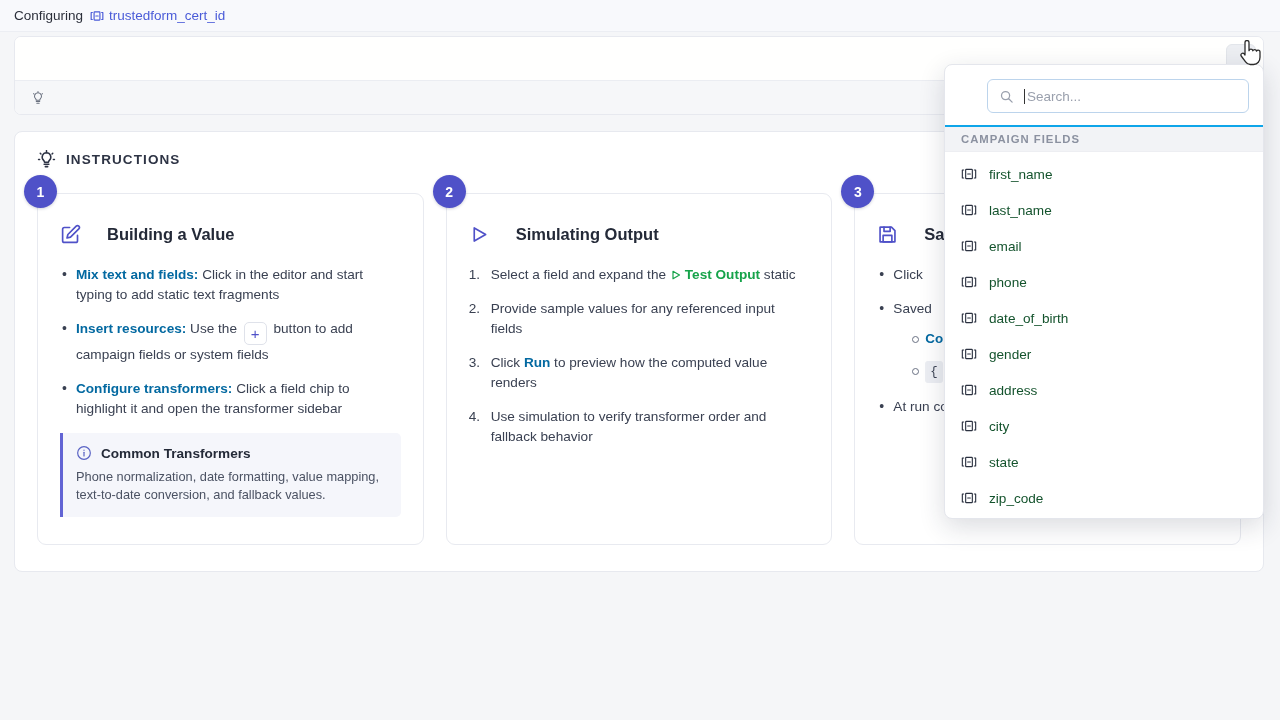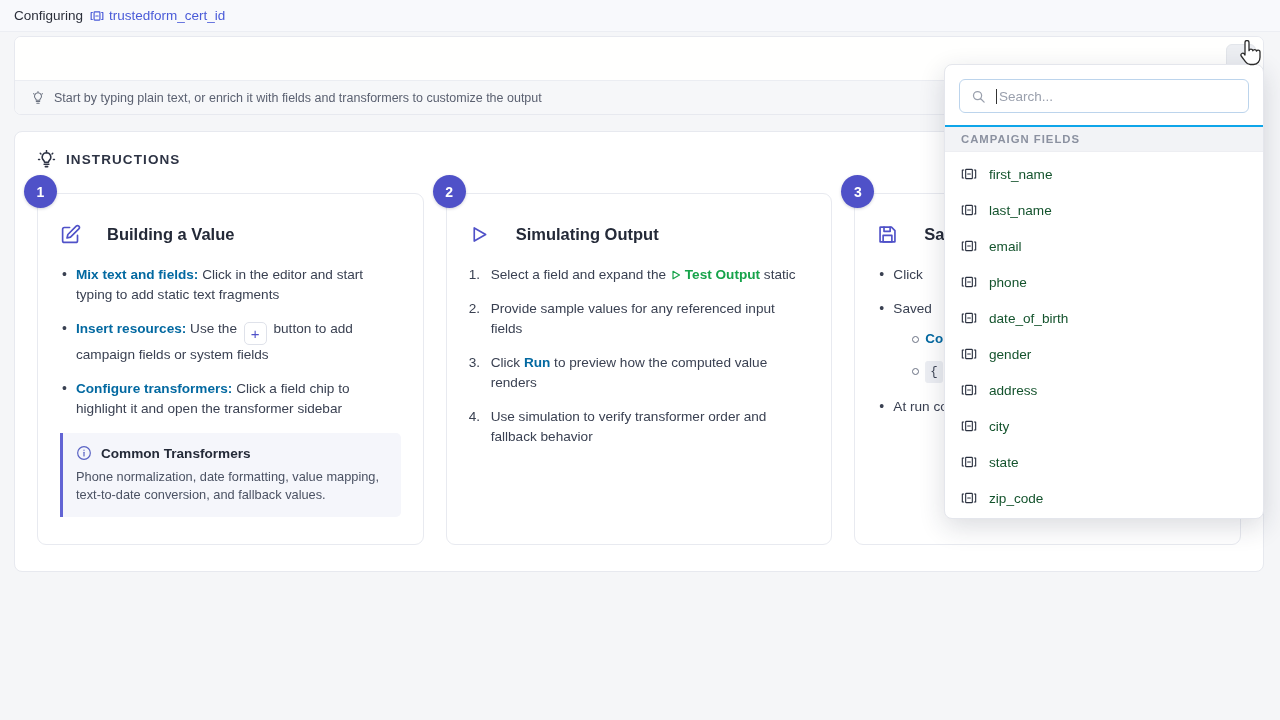--- a/index.html
+++ b/index.html
@@ -136,21 +136,21 @@
   .dropdown {
     position: absolute; left: 944px; top: 64px; width: 320px; height: 455px;
     background: #ffffff; border: 1px solid #e4e6ec; border-radius: 8px;
     box-shadow: 0 8px 26px rgba(30,35,60,.16);
     overflow: hidden;
   }
   .dd-search-wrap { padding: 14px 14px 12px 14px; }
   .dd-search {
     display: flex; align-items: center; gap: 10px;
     height: 34px; padding: 0 11px;
-    border: 1px solid #bcd4ec; border-radius: 6px; background: #fff;
+    border: 1px solid #bcd4ec; border-radius: 6px; background: #fff; margin-left: 28px;
   }
   .dd-caret {
     width: 1px; height: 15px; background: #333; margin-right: -8px;
   }
   .dd-search-text { font-size: 13.5px; color: #9aa0ad; }
   .dd-group {
     background: #f2f3f6; border-top: 2px solid #0ea5e9; border-bottom: 1px solid #edeef2;
     padding: 6px 16px; font-size: 11.3px; font-weight: 700;
     letter-spacing: 1px; color: #8b91a0;
   }
@@ -192,21 +192,20 @@
       <span class="icon">
         <svg width="14" height="14" viewBox="0 0 24 24" fill="none" stroke="#6b7280" stroke-width="1.8" stroke-linecap="round" stroke-linejoin="round">
           <path d="M9 18h6"></path>
             <path d="M10 21h4"></path>
           <path d="M12 3a6 6 0 0 0-4 10.5c.6.6 1 1.4 1 2.5h6c0-1.1.4-1.9 1-2.5A6 6 0 0 0 12 3z"></path>
           <path d="M12 1v1"></path>
             <path d="M4.5 4.5l.7.7"></path>
             <path d="M19.5 4.5l-.7.7"></path>
         </svg>
       </span>
-      <span class="hint-text">Start by typing plain text, or enrich it with fields and transformers to customize the output</span>
     </div>
     <div class="ghost-btn"></div>
   </div>
 
   <div class="instructions">
 
     <div class="instr-head">
       <span class="icon">
         <svg width="19" height="19" viewBox="0 0 24 24" fill="none" stroke="#2d3344" stroke-width="1.9" stroke-linecap="round" stroke-linejoin="round">
           <path d="M9 18h6"></path>

